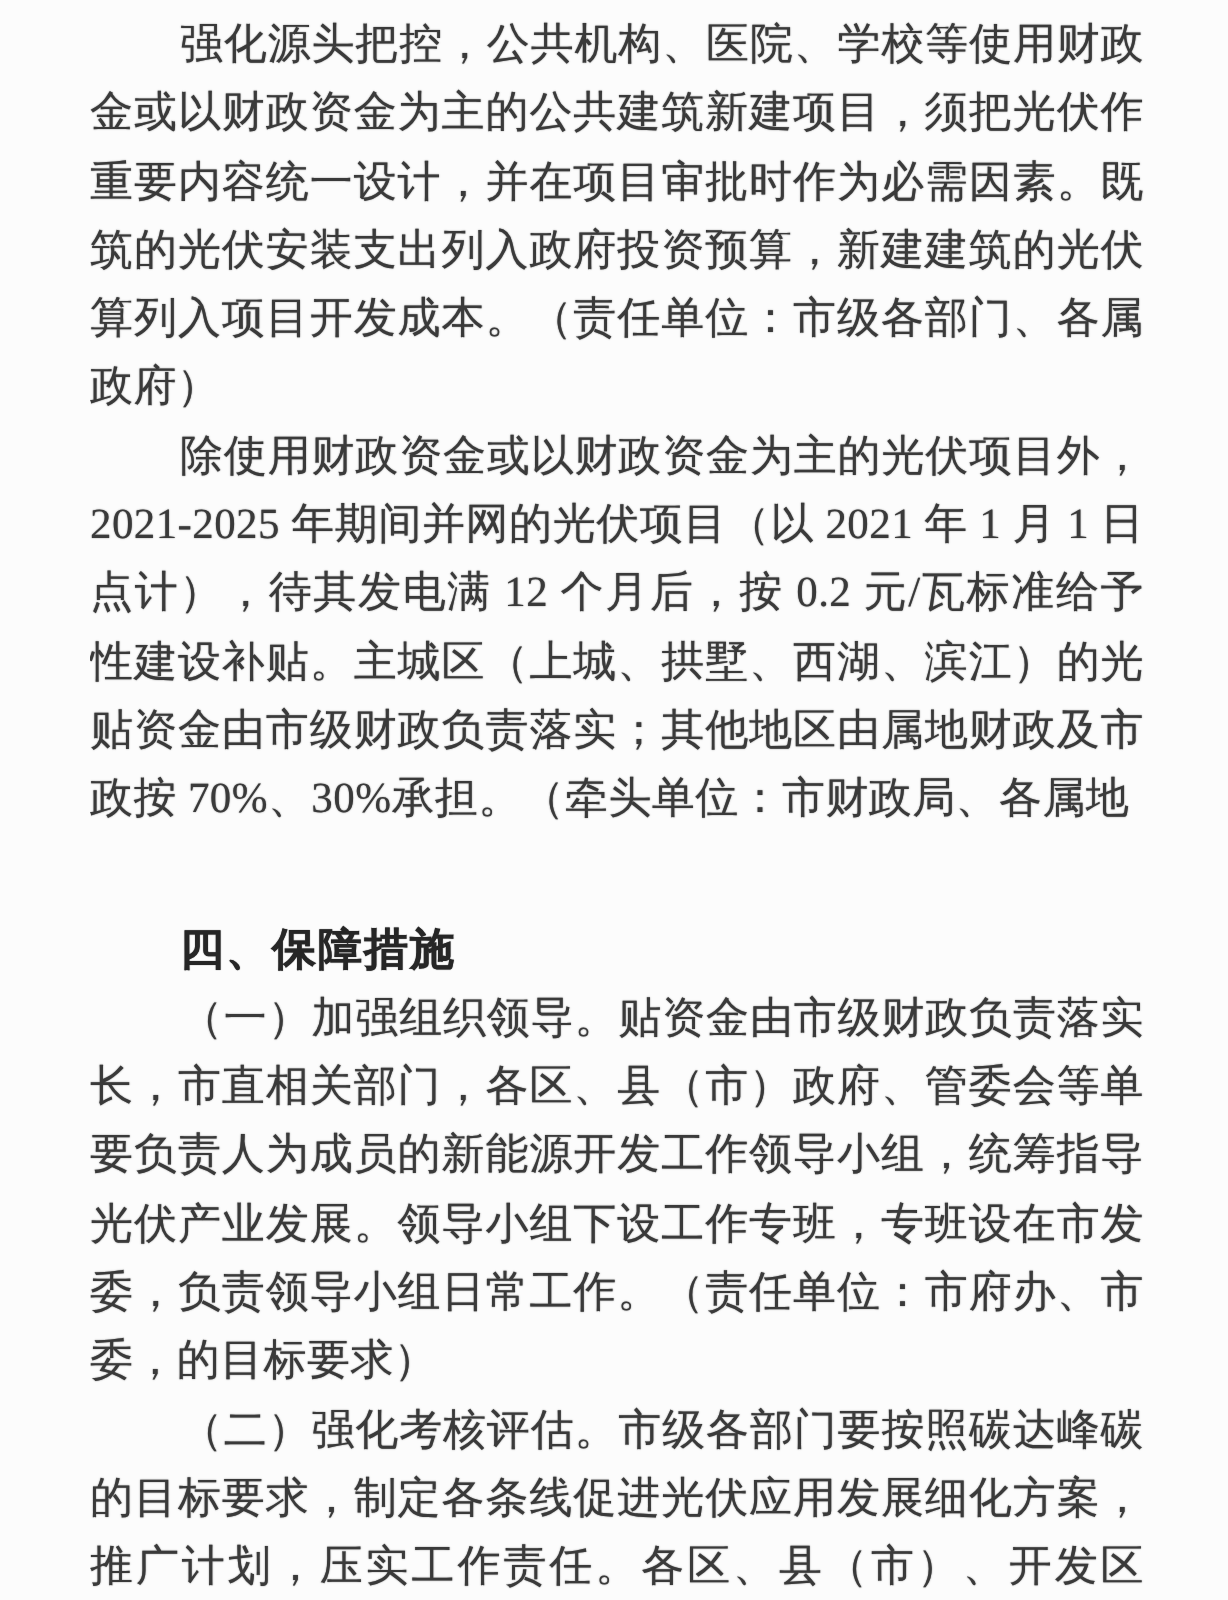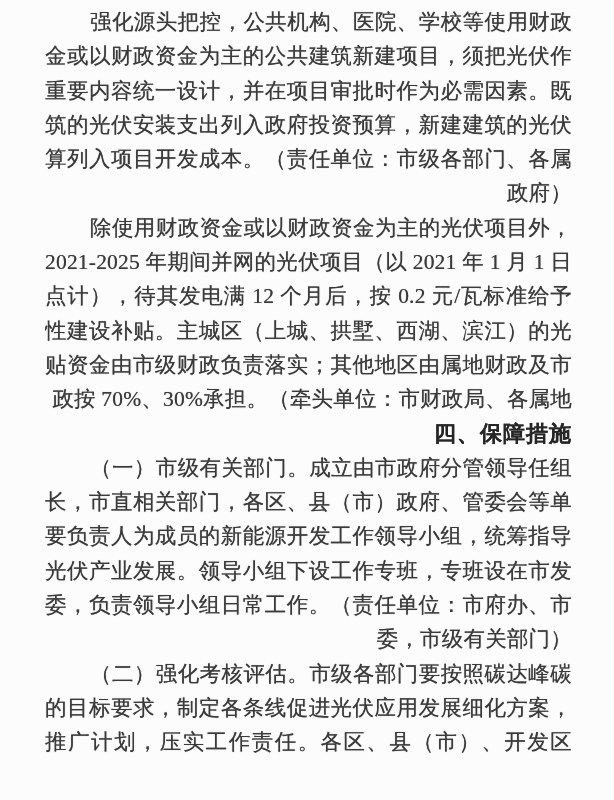--- a/index.html
+++ b/index.html
@@ -20,59 +20,59 @@
   }
   .line {
     height: 34.3px;
     line-height: 34.3px;
     font-size: 21.5px;
     color: #3a3a3a;
     text-shadow: 0 0 0.7px rgba(70, 70, 70, 0.85);
     letter-spacing: 0.2px;
     overflow: hidden;
     white-space: normal;
-    text-align: right;
   }
   .line.stretch {
     text-align: justify;
     text-align-last: justify;
   }
   .line.indent {
     text-indent: 45px;
   }
   .line.bold {
     font-family: "Liberation Sans", "DejaVu Sans", sans-serif;
     font-weight: 700;
     color: #262626;
     font-size: 22px;
     letter-spacing: 1px;
     text-shadow: 0 0 0.5px rgba(40, 40, 40, 0.9);
+    margin-top: 41px;
   }
 </style>
 </head>
 <body>
 
 <div class="page">
   <div class="text-block">
       <div class="line stretch indent">强化源头把控，公共机构、医院、学校等使用财政资</div>
       <div class="line stretch">金或以财政资金为主的公共建筑新建项目，须把光伏作为</div>
       <div class="line stretch">重要内容统一设计，并在项目审批时作为必需因素。既有建</div>
       <div class="line stretch">筑的光伏安装支出列入政府投资预算，新建建筑的光伏预</div>
       <div class="line stretch">算列入项目开发成本。（责任单位：市级各部门、各属地</div>
       <div class="line">政府）</div>
       <div class="line stretch indent">除使用财政资金或以财政资金为主的光伏项目外，在</div>
       <div class="line stretch">2021-2025 年期间并网的光伏项目（以 2021 年 1 月 1 日为起</div>
       <div class="line stretch">点计），待其发电满 12 个月后，按 0.2 元/瓦标准给予一次</div>
       <div class="line stretch">性建设补贴。主城区（上城、拱墅、西湖、滨江）的光伏补</div>
       <div class="line stretch">贴资金由市级财政负责落实；其他地区由属地财政及市级财</div>
       <div class="line">政按 70%、30%承担。（牵头单位：市财政局、各属地政府）</div>
       <div class="line indent bold">四、保障措施</div>
-      <div class="line stretch indent">（一）市级有关部门。成立由市政府分管领导任组</div>
+      <div class="line stretch indent">（一）加强组织领导。贴资金由市级财政负责落实</div>
       <div class="line stretch">长，市直相关部门，各区、县（市）政府、管委会等单位主</div>
       <div class="line stretch">要负责人为成员的新能源开发工作领导小组，统筹指导全市</div>
       <div class="line stretch">光伏产业发展。领导小组下设工作专班，专班设在市发改</div>
       <div class="line stretch">委，负责领导小组日常工作。（责任单位：市府办、市发改</div>
-      <div class="line">委，市级有关部门）</div>
+      <div class="line">委，的目标要求）</div>
       <div class="line stretch indent">（二）强化考核评估。市级各部门要按照碳达峰碳中和</div>
       <div class="line stretch">的目标要求，制定各条线促进光伏应用发展细化方案，明确</div>
       <div class="line stretch">推广计划，压实工作责任。各区、县（市）、开发区（园</div>
     </div>
 </div>
 
 </body></html>

